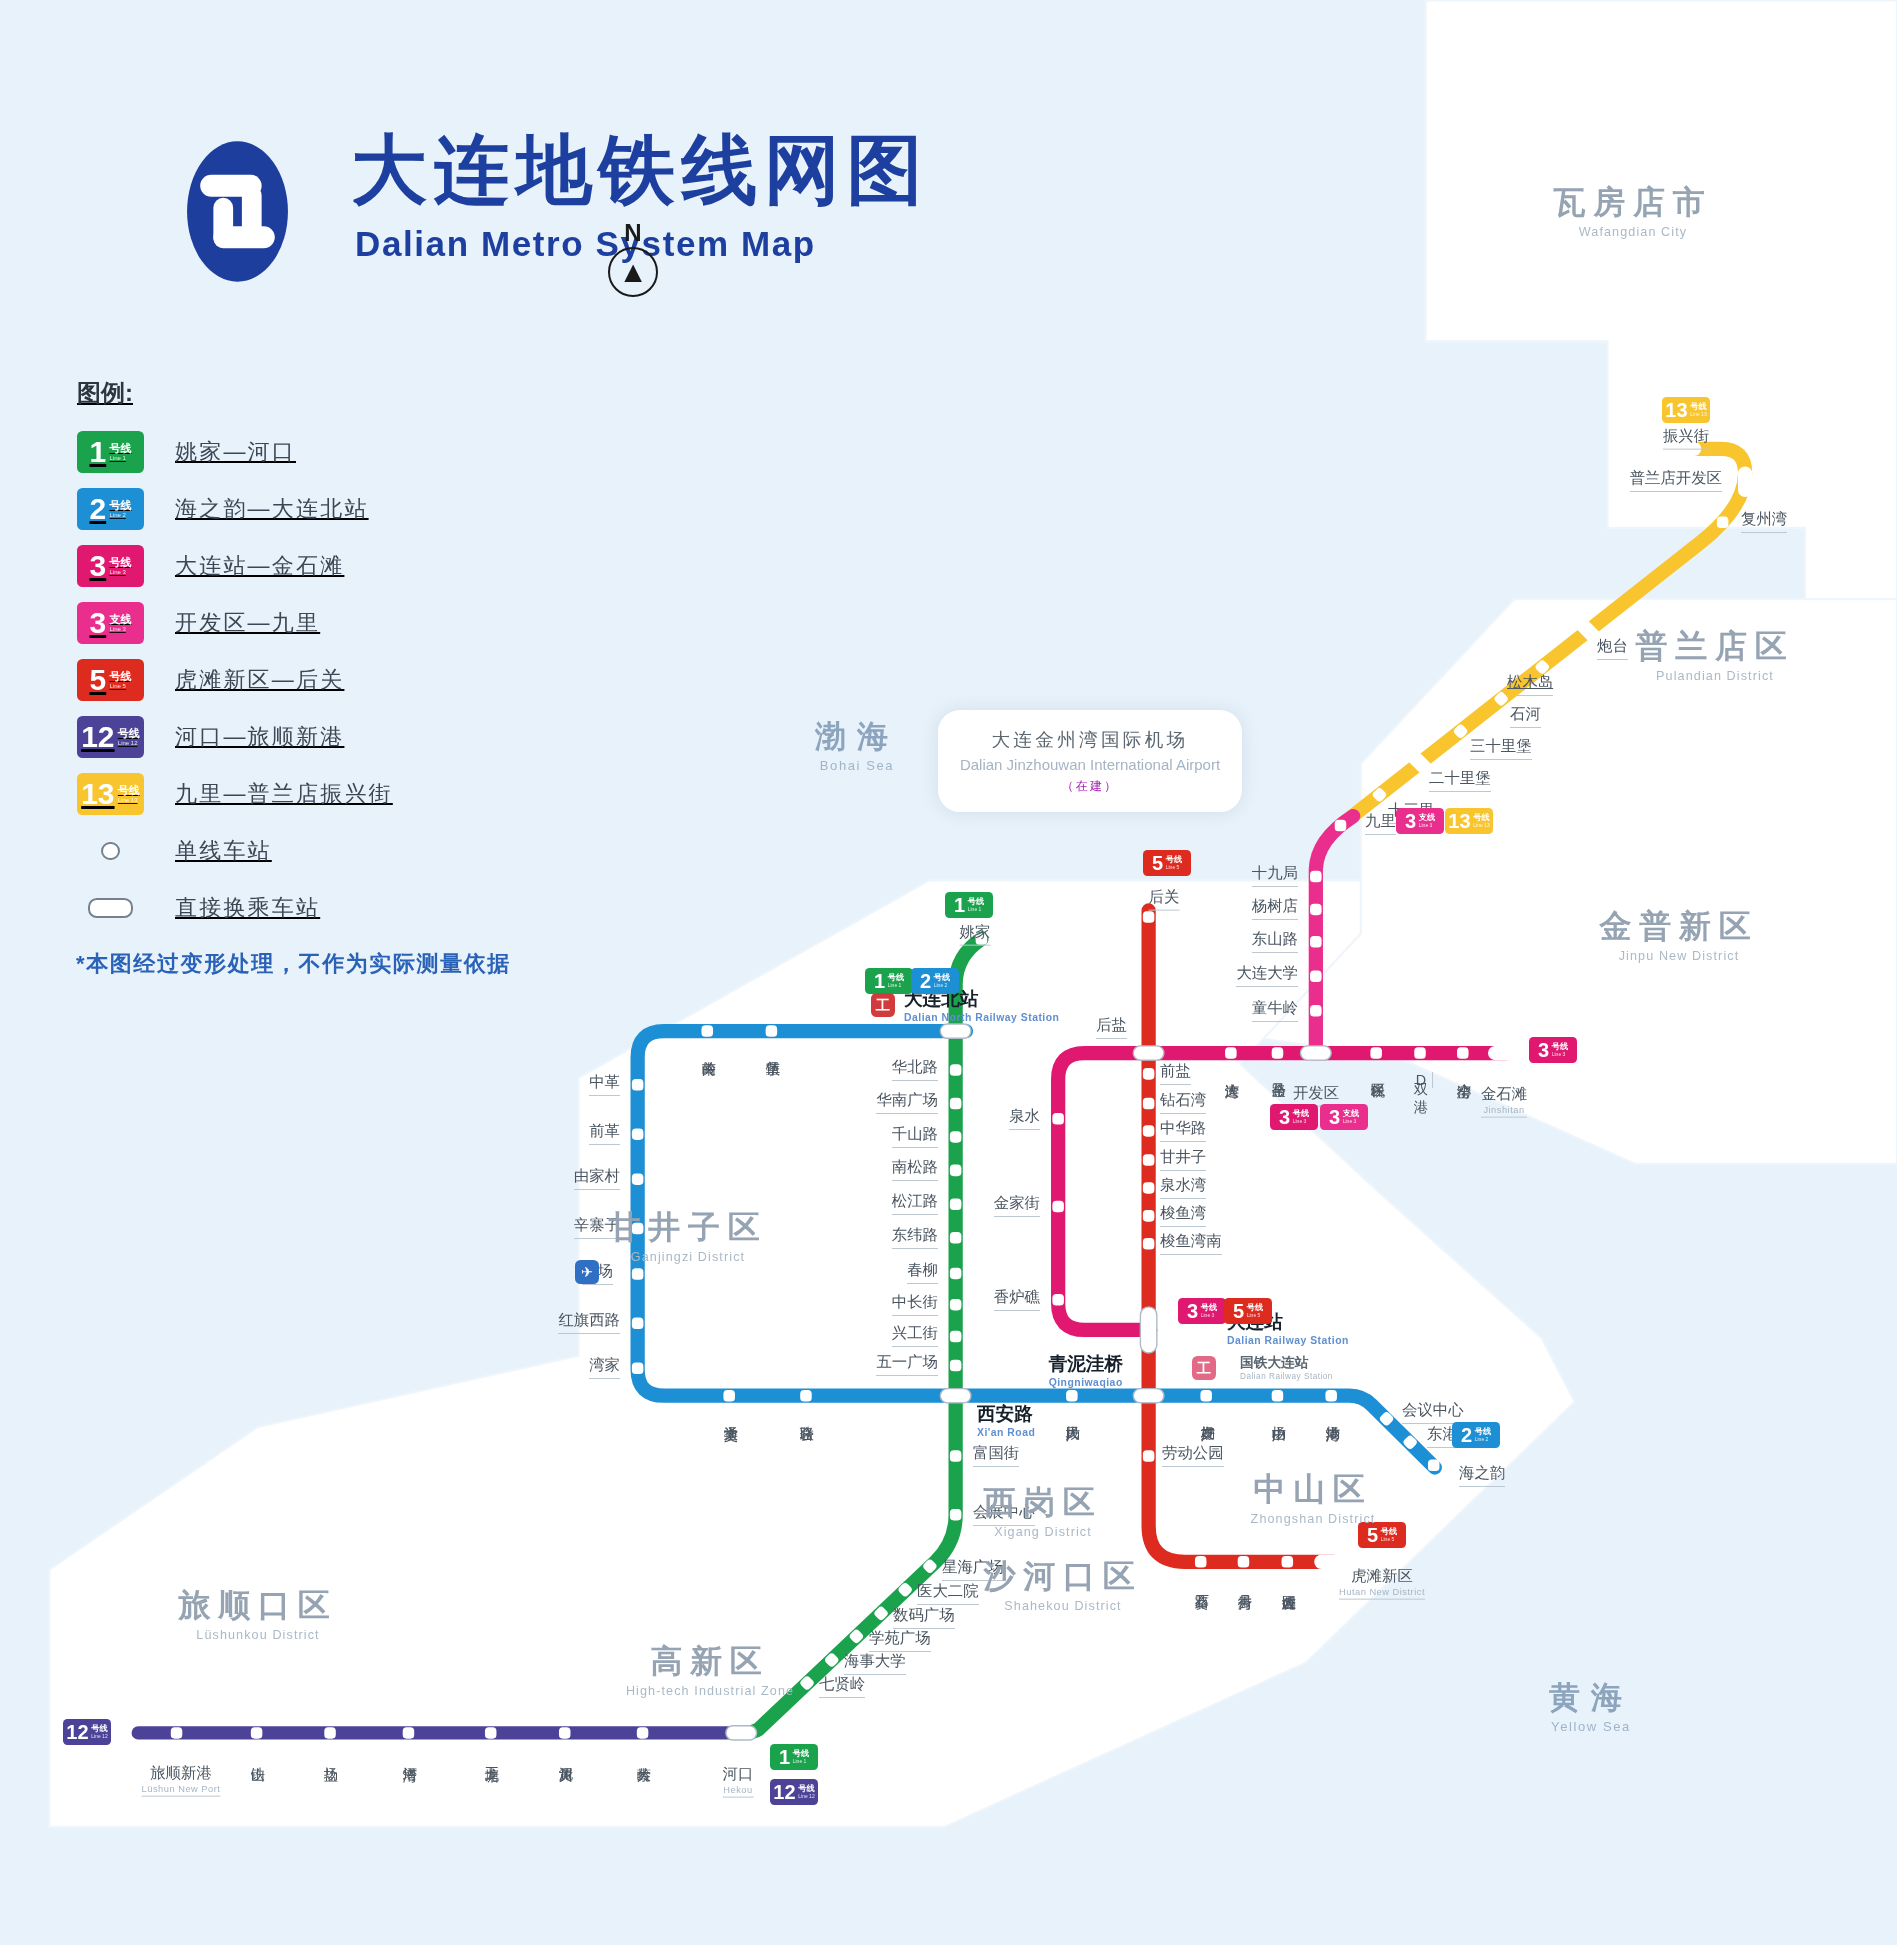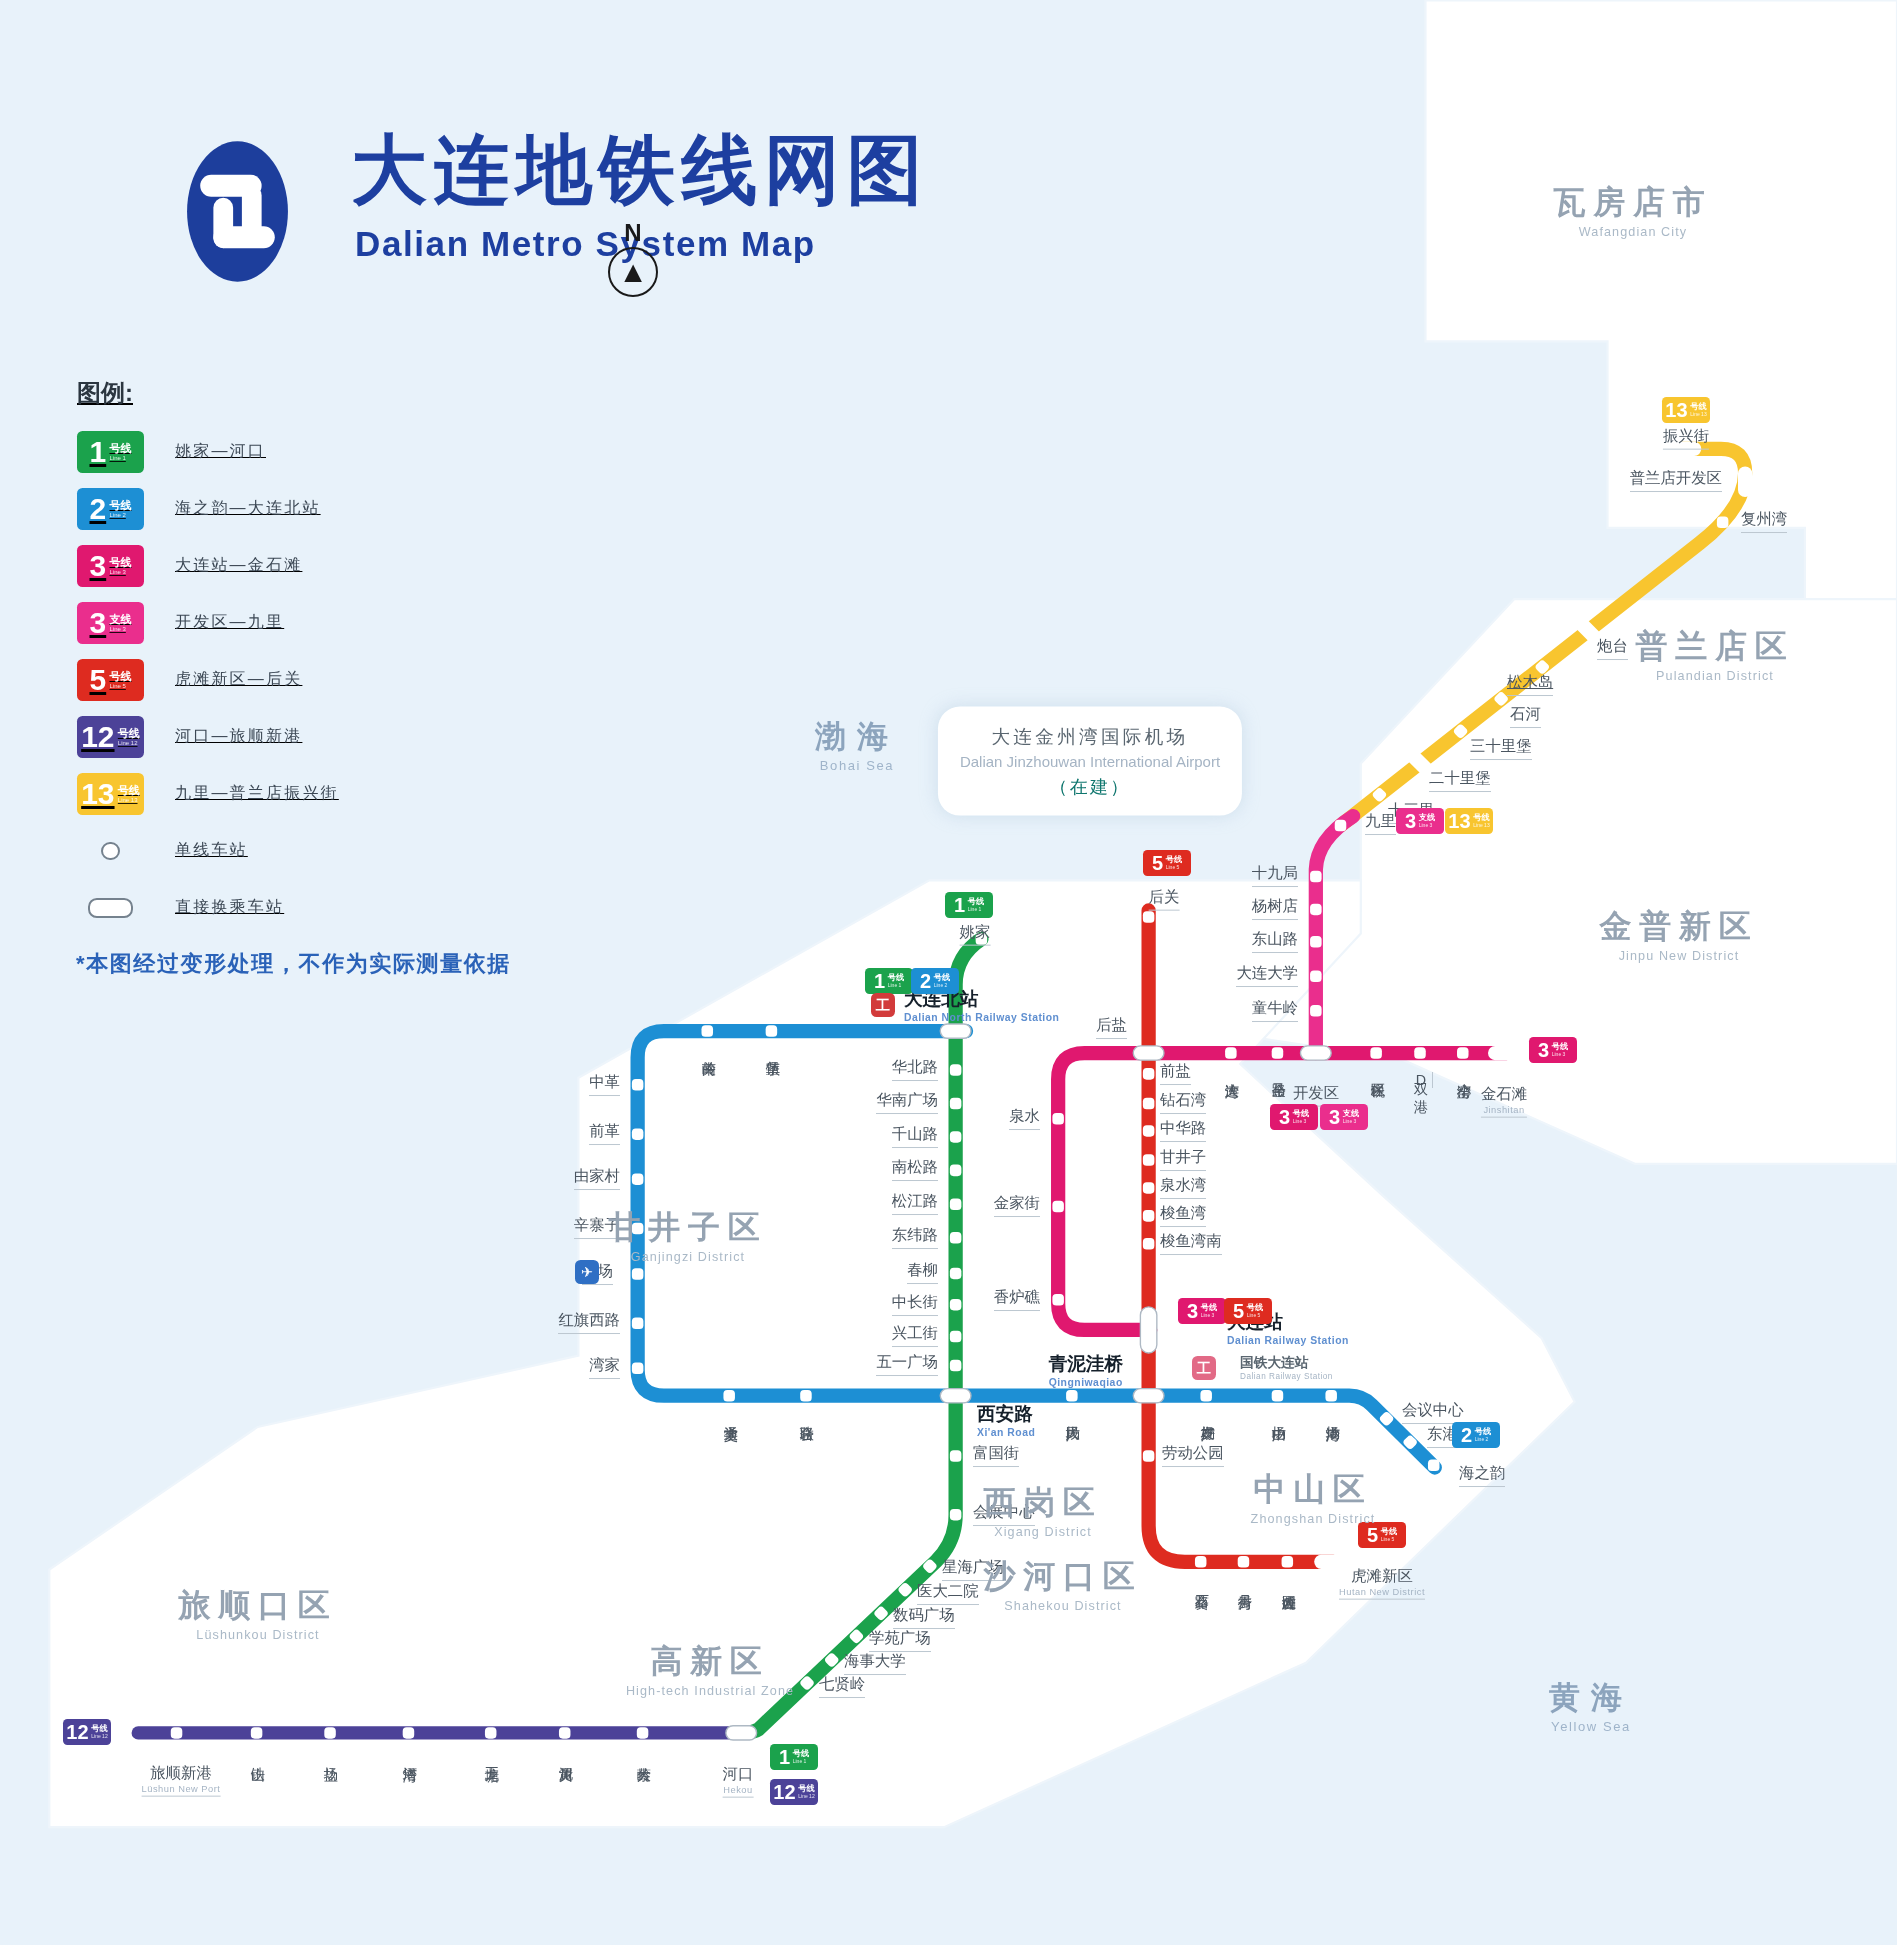--- a/index.html
+++ b/index.html
@@ -25,36 +25,36 @@
   .badge .n{font-size:20px;font-weight:bold;line-height:1;}
   .badge .col{display:flex;flex-direction:column;line-height:1;}
   .badge .s{font-size:8.2px;font-weight:bold;}
   .badge .l{font-size:5px;opacity:.85;}
   .icon{position:absolute;display:flex;align-items:center;justify-content:center;
         color:#fff;border-radius:5.5px;}
   .bubble{position:absolute;background:#fff;border-radius:22px;text-align:center;
           padding:16.5px 22px;box-shadow:0 0 16.5px rgba(160,190,215,.35);}
   .bubble .t1{font-size:18.6px;color:#5a6670;letter-spacing:3.3px;}
   .bubble .t2{font-size:15px;color:#a5b4c4;margin-top:3.3px;}
-  .bubble .t3{font-size:18px;color:#0f766e;margin-top:5.5px;letter-spacing:2.2px;}
+  .bubble .t3{font-size:12px;color:#a21caf;margin-top:5.5px;letter-spacing:2.2px;}
   
   #logo{position:absolute;}
   #title{position:absolute;font-weight:bold;color:#1d3fa0;font-size:76px;letter-spacing:6.6px;}
   #subtitle{position:absolute;font-weight:bold;color:#1d3fa0;font-size:35px;letter-spacing:1.6px;}
   
   #legend{position:absolute;left:77px;top:377px;text-decoration:underline;}
   #legend-title{font-size:24px;font-weight:bold;color:#2b3640;margin-bottom:14.3px;}
   .lrow{display:flex;align-items:center;height:57px;}
   .lbadge{width:67px;height:42px;border-radius:5.5px;color:#fff;display:flex;
           align-items:center;justify-content:center;gap:3.3px;flex:none;}
   .lbadge .n{font-size:30px;font-weight:bold;line-height:1;}
   .lbadge .col{display:flex;flex-direction:column;line-height:1.1;}
   .lbadge .s{font-size:11px;font-weight:bold;}
   .lbadge .l{font-size:6px;opacity:.85;}
-  .lrow .txt{font-size:16px;color:#3b4754;margin-left:31px;letter-spacing:2.2px;}
+  .lrow .txt{font-size:22px;color:#3b4754;margin-left:31px;letter-spacing:2.2px;}
   .lmark{width:67px;display:flex;justify-content:center;flex:none;}
   .mcircle{width:14.3px;height:14.3px;border:2.2px solid #75828e;border-radius:50%;background:#fff;}
   .mpill{width:41px;height:16.5px;border:2.2px solid #75828e;border-radius:8.8px;background:#fff;}
   #note{position:absolute;left:76px;top:949px;font-size:22px;font-weight:bold;
         color:#2a62b8;letter-spacing:1.6px;}
   
   #compass{position:absolute;text-align:center;color:#1a1a1a;}
   #compass .n{font-size:24px;font-weight:bold;}
   #compass .rose{width:46px;height:46px;border:2.7px solid #1a1a1a;border-radius:50%;
      display:flex;align-items:center;justify-content:center;font-size:30px;line-height:1;}

